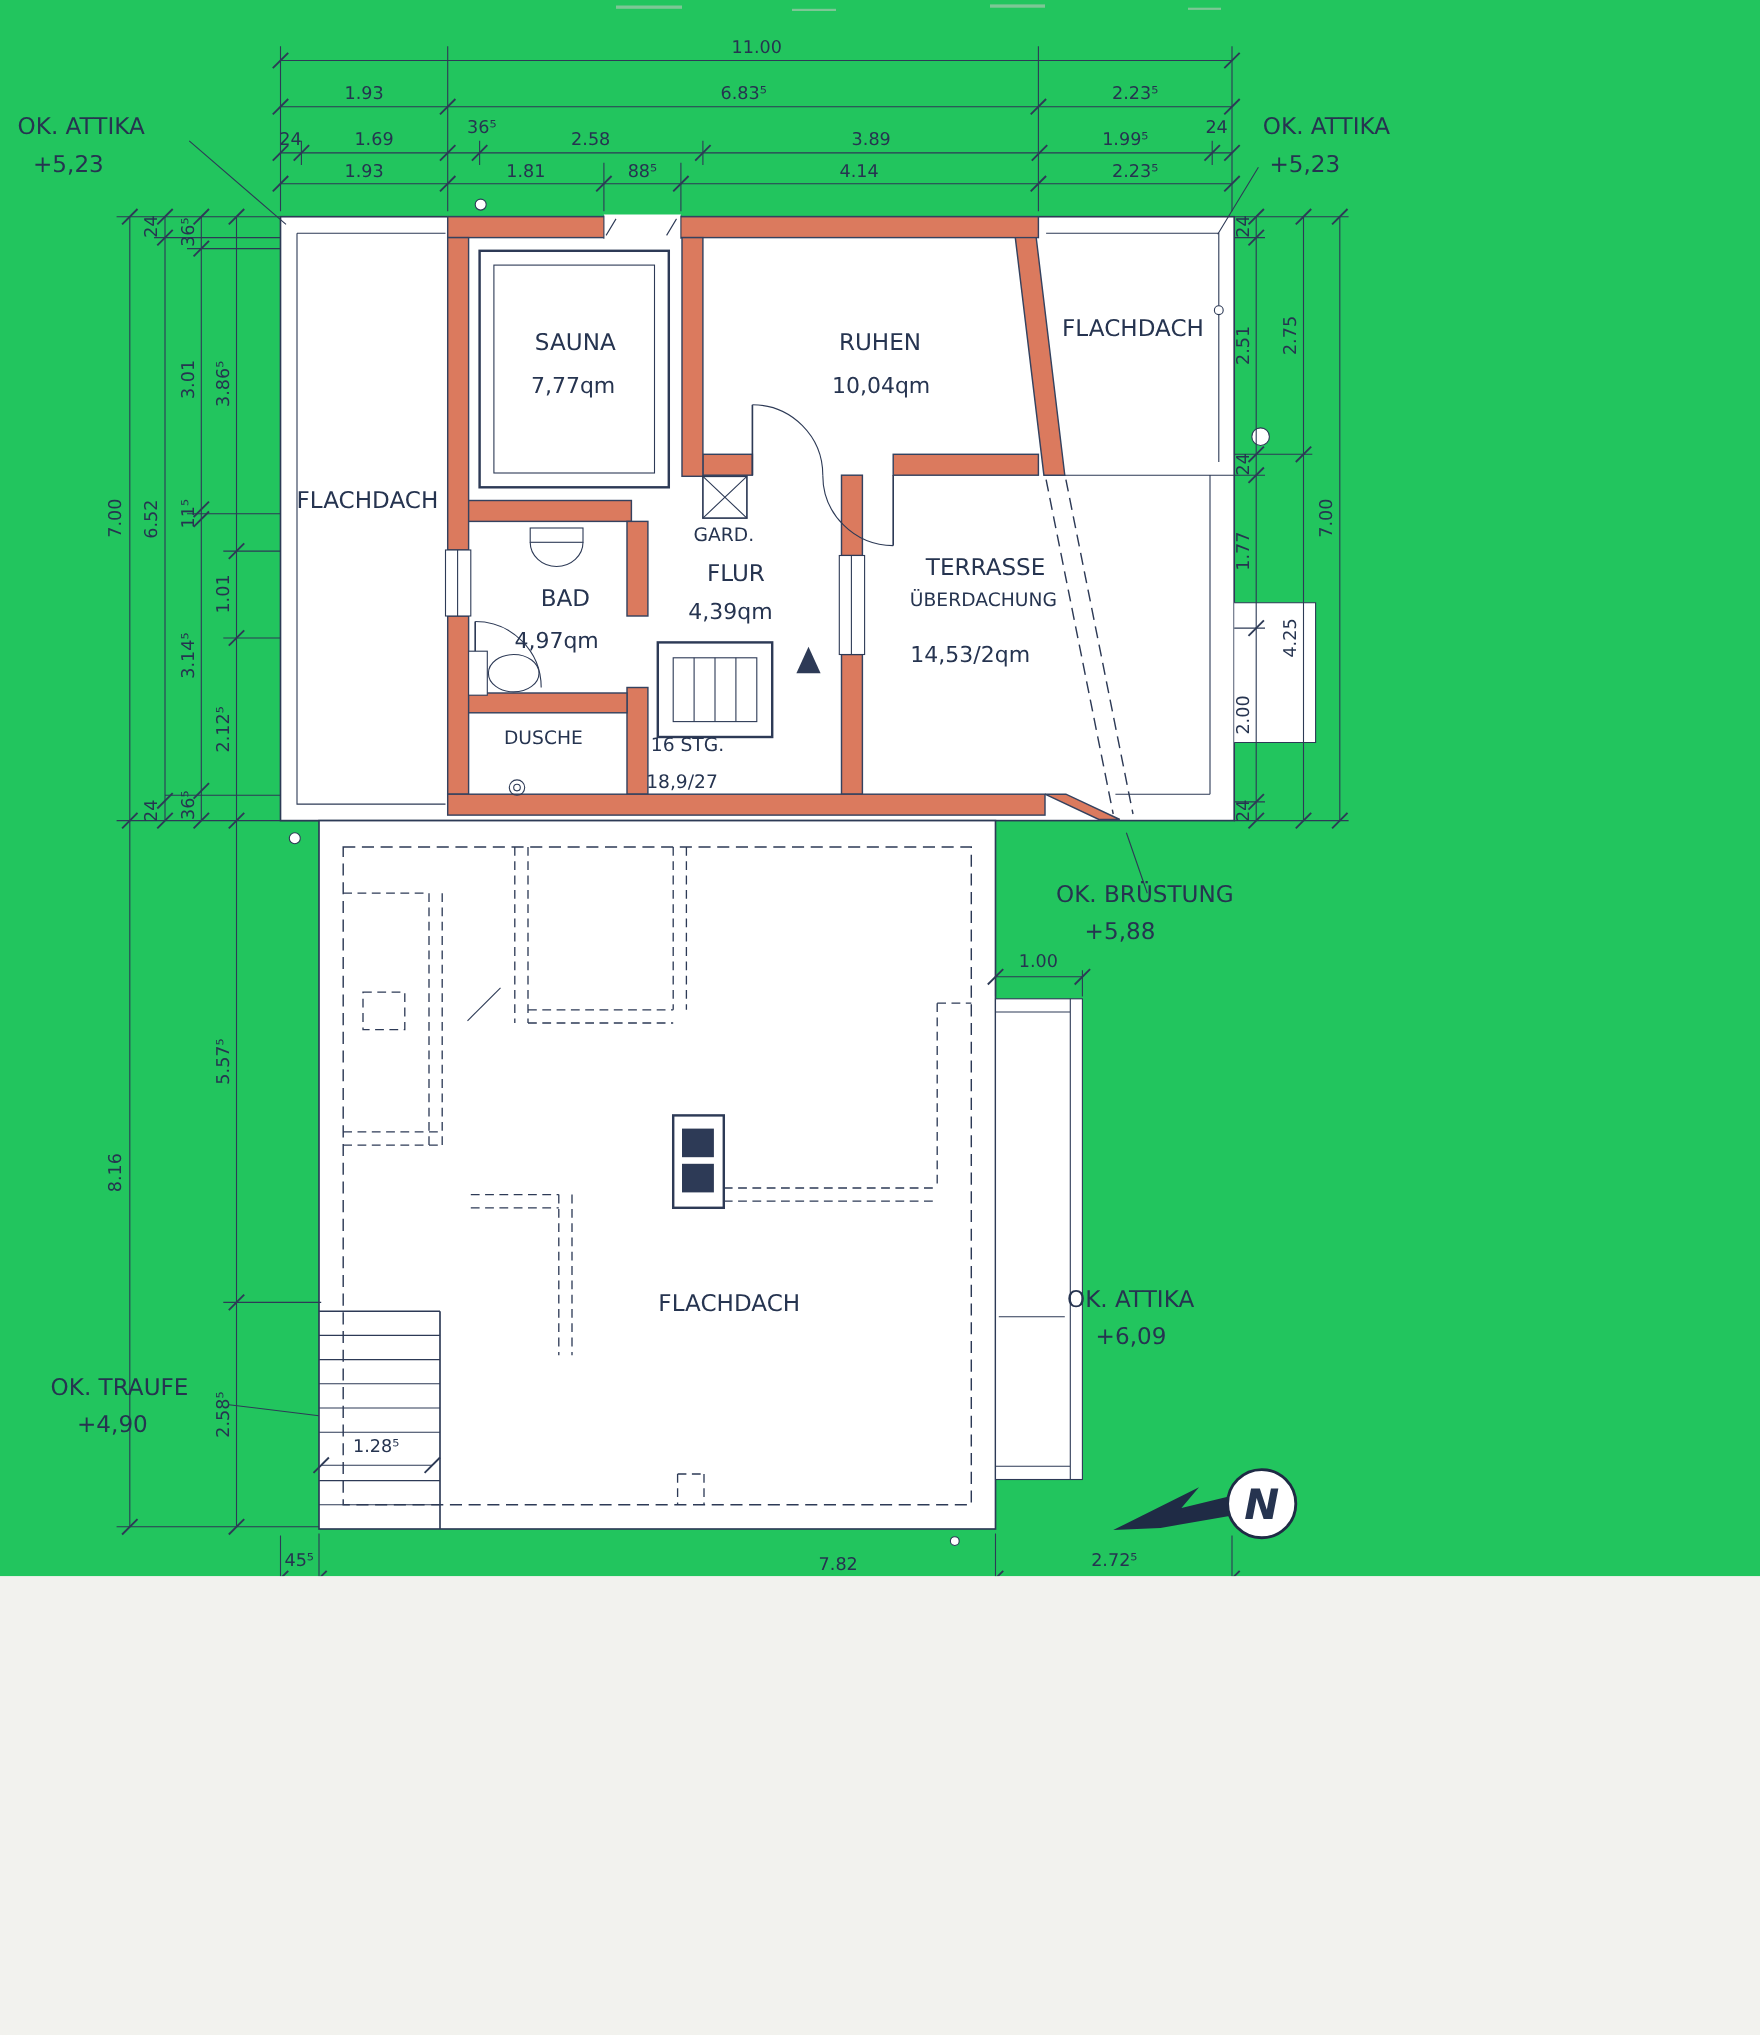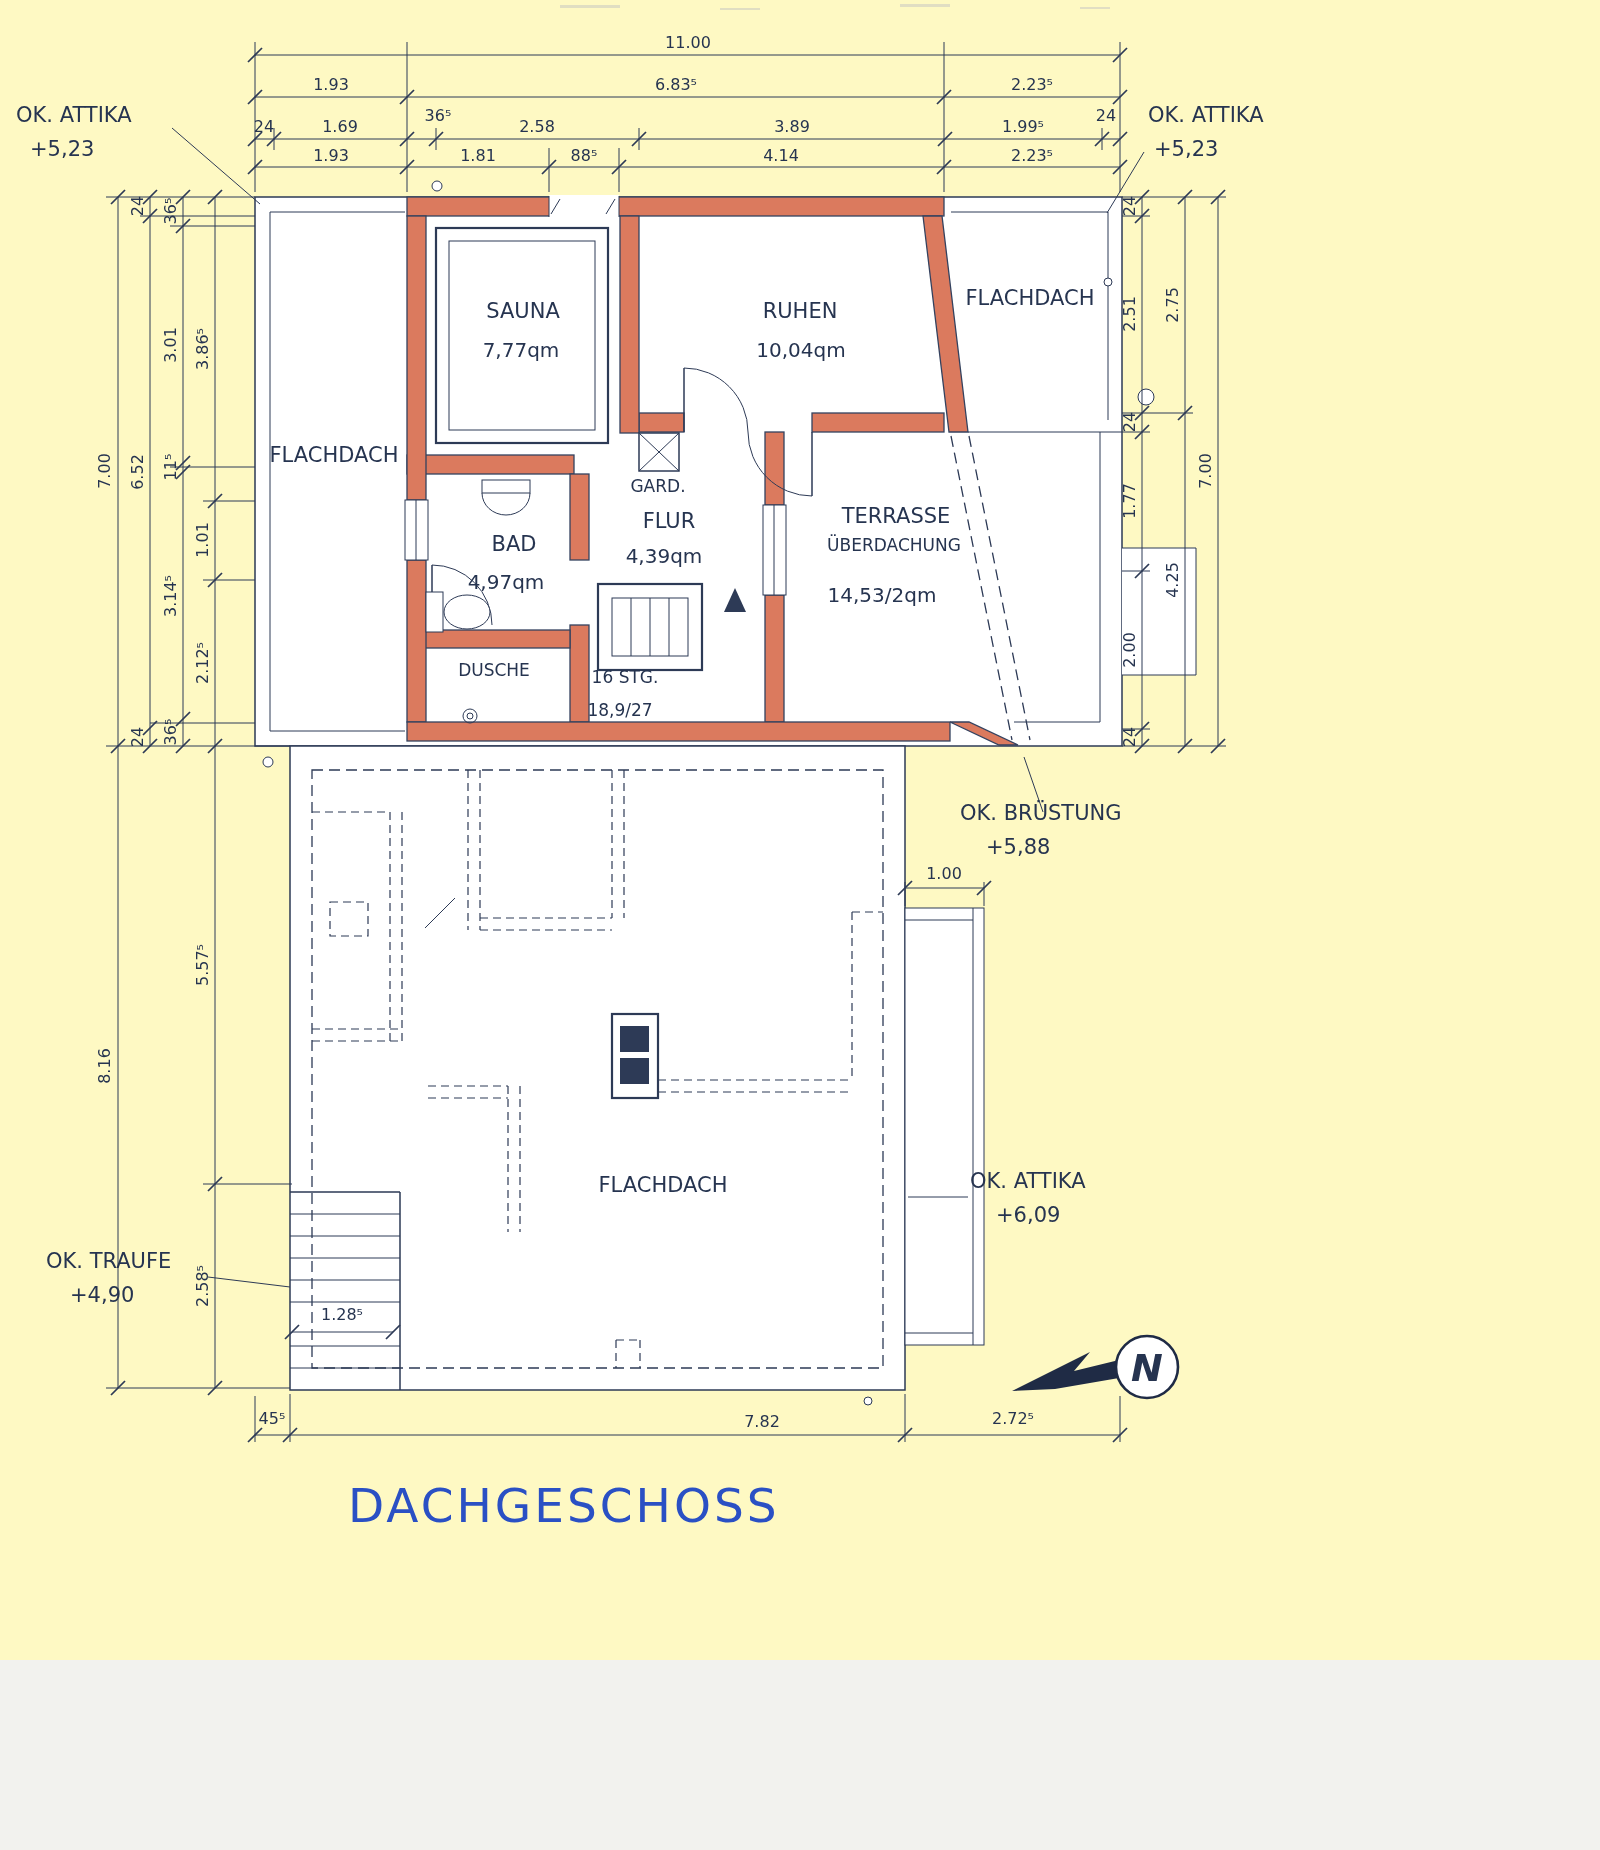--- a/index.html
+++ b/index.html
@@ -1,16 +1,16 @@
 <!DOCTYPE html>
 <html><head>
 <meta charset="utf-8">
 <style>
   html,body{margin:0;padding:0;background:#f2f2ee;}
-  .page{width:1600px;height:1660px;background:#fef9c3;position:relative;margin:0 auto;overflow:hidden;}
+  .page{width:1600px;height:1433px;background:#22c55e;position:relative;margin:0 auto;overflow:hidden;}
   svg{display:block;}
   .ln{stroke:#2d3a56;stroke-width:1.5;fill:none}
   .th{stroke:#2d3a56;stroke-width:1;fill:none}
   .tk2{stroke:#2d3a56;stroke-width:2.2;fill:none}
   .wall{fill:#db7a5e;stroke:#34425f;stroke-width:1.3}
   .wf{fill:#ffffff}
   .dsh{stroke:#2d3a56;stroke-width:1.3;fill:none;stroke-dasharray:11 6}
   .dsh2{stroke:#2d3a56;stroke-width:1.2;fill:none;stroke-dasharray:8 5}
   .dim{stroke:#2d3a56;stroke-width:1;fill:none}
   text{fill:#263450;font-family:"DejaVu Sans","Liberation Sans",sans-serif;}

